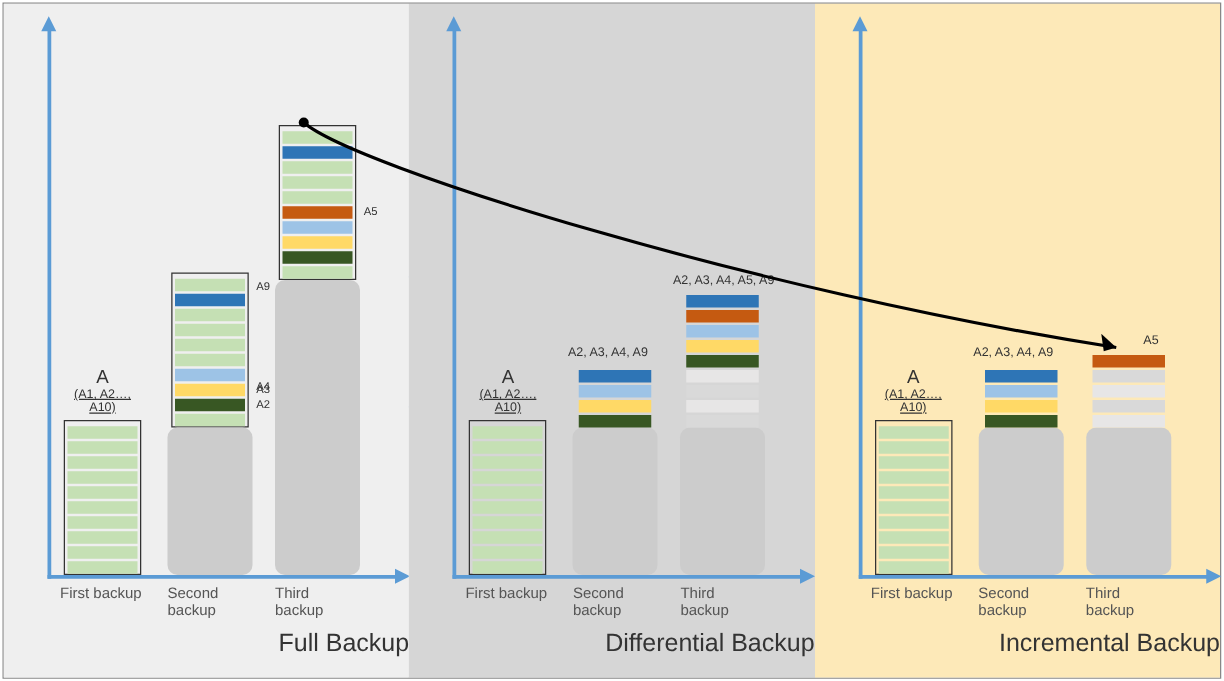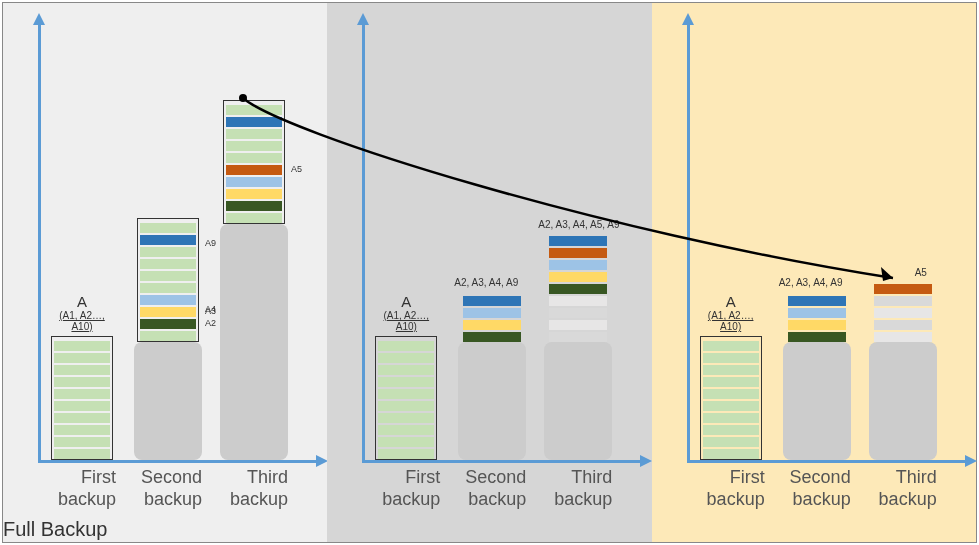--- a/index.html
+++ b/index.html
@@ -108,27 +108,27 @@
 .seg.ghost { background: #d9d9d9; }
 .seg.ghostlight { background: #e7e6e6; }
 .x-labels {
   display: flex;
   gap: 18px;
   margin-left: 45px;
   margin-top: 4px;
 }
 .x-labels > div {
   width: 68px;
-  text-align: right;
-  font-size: 18px;
+  text-align: left;
+  font-size: 12px;
   color: #555;
   line-height: 1.2;
 }
 .panel-title {
-  text-align: left;
+  text-align: right;
   font-size: 20px;
   color: #333;
   margin-top: 8px;
 }
 .dataset-label {
   position: absolute;
   font-size: 15px;
   color: #333;
   text-align: center;
 }
@@ -192,21 +192,21 @@
               <div class="seg lightgreen"></div>
               <div class="seg lightgreen"></div>
               <div class="seg lightgreen"></div>
           </div>
         </div>
 
         <div class="bar-group">
           <span class="side-label" style="bottom:132px; right:-14px;">A2</span>
           <span class="side-label" style="bottom:144px; right:-14px;text-align:right;">A3</span>
           <span class="side-label" style="bottom:146px; right:-14px;">A4</span>
-          <span class="side-label" style="bottom:212px; right:-14px;">A9</span>
+          <span class="side-label" style="bottom:226px; right:-14px;">A9</span>
           <div class="bar-stack bar-outline" style="padding:2px 2px 0 2px;">
             <div class="seg lightgreen"></div>
             <div class="seg darkgreen"></div>
             <div class="seg yellow"></div>
             <div class="seg lightblue"></div>
             <div class="seg lightgreen"></div>
               <div class="seg lightgreen"></div>
               <div class="seg lightgreen"></div>
               <div class="seg lightgreen"></div>
             <div class="seg blue"></div>
@@ -291,20 +291,21 @@
           </div>
           <div class="bar-base" style="height:118px;"></div>
         </div>
       </div>
     </div>
     <div class="x-labels">
       <div>First backup</div>
       <div>Second backup</div>
       <div>Third backup</div>
     </div>
+    <div class="panel-title">Differential Backup</div>
   </div>
 
   <div class="panel incr">
     <div class="chart-area">
       <div class="y-axis"></div>
       <div class="x-axis"></div>
       <div class="bars">
         <div class="bar-group">
           <div class="dataset-label" style="bottom:128px; left:0; right:0;">
             <div style="font-weight:500;">A</div>
@@ -346,20 +347,21 @@
           </div>
           <div class="bar-base" style="height:118px;"></div>
         </div>
       </div>
     </div>
     <div class="x-labels">
       <div>First backup</div>
       <div>Second backup</div>
       <div>Third backup</div>
     </div>
+    <div class="panel-title">Incremental Backup</div>
   </div>
 
   <svg class="arrow-svg" width="975" height="541">
     <path d="M 240 95 C 280 130, 600 230, 890 275" stroke="#000" stroke-width="2.5" fill="none"></path>
     <circle cx="240" cy="95" r="4" fill="#000"></circle>
     <polygon points="890,275 878,264 880,278" fill="#000"></polygon>
   </svg>
 
 </div>
 

